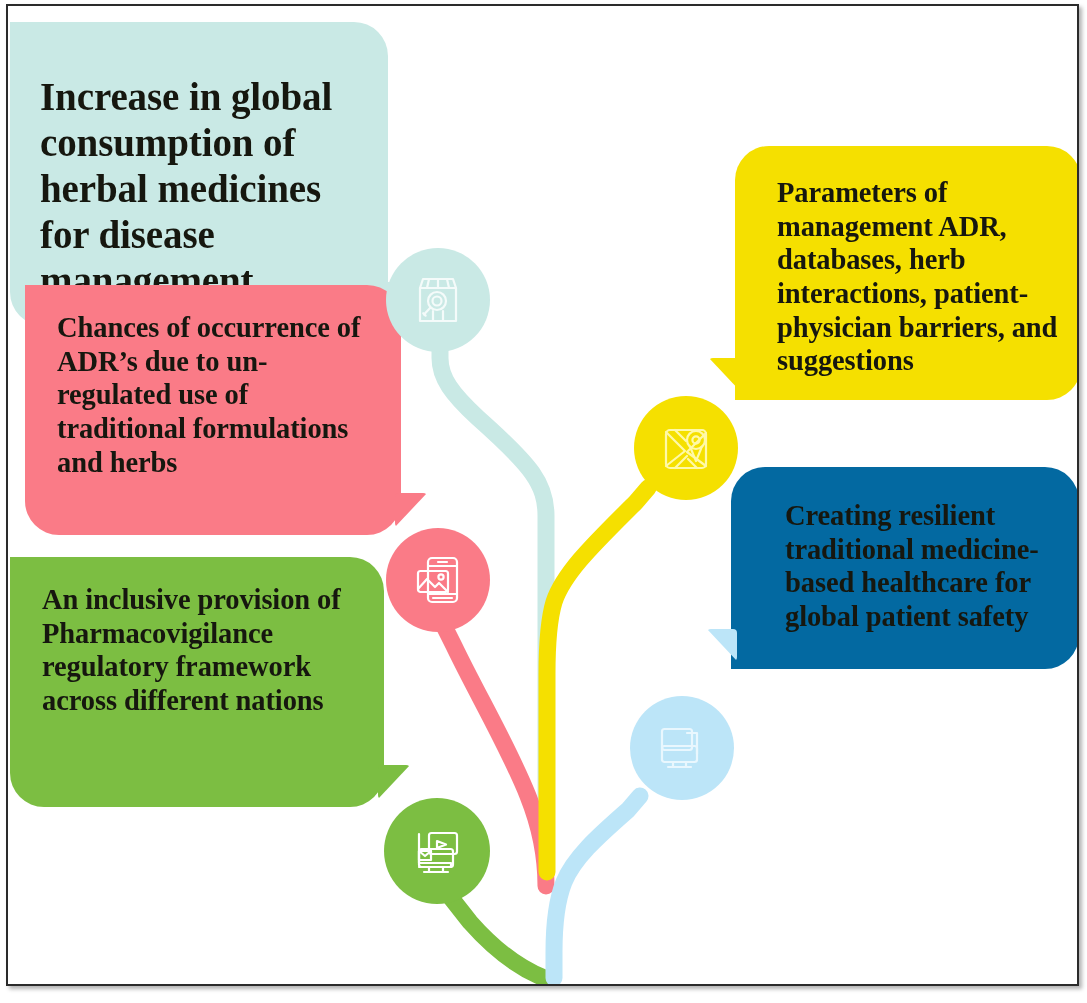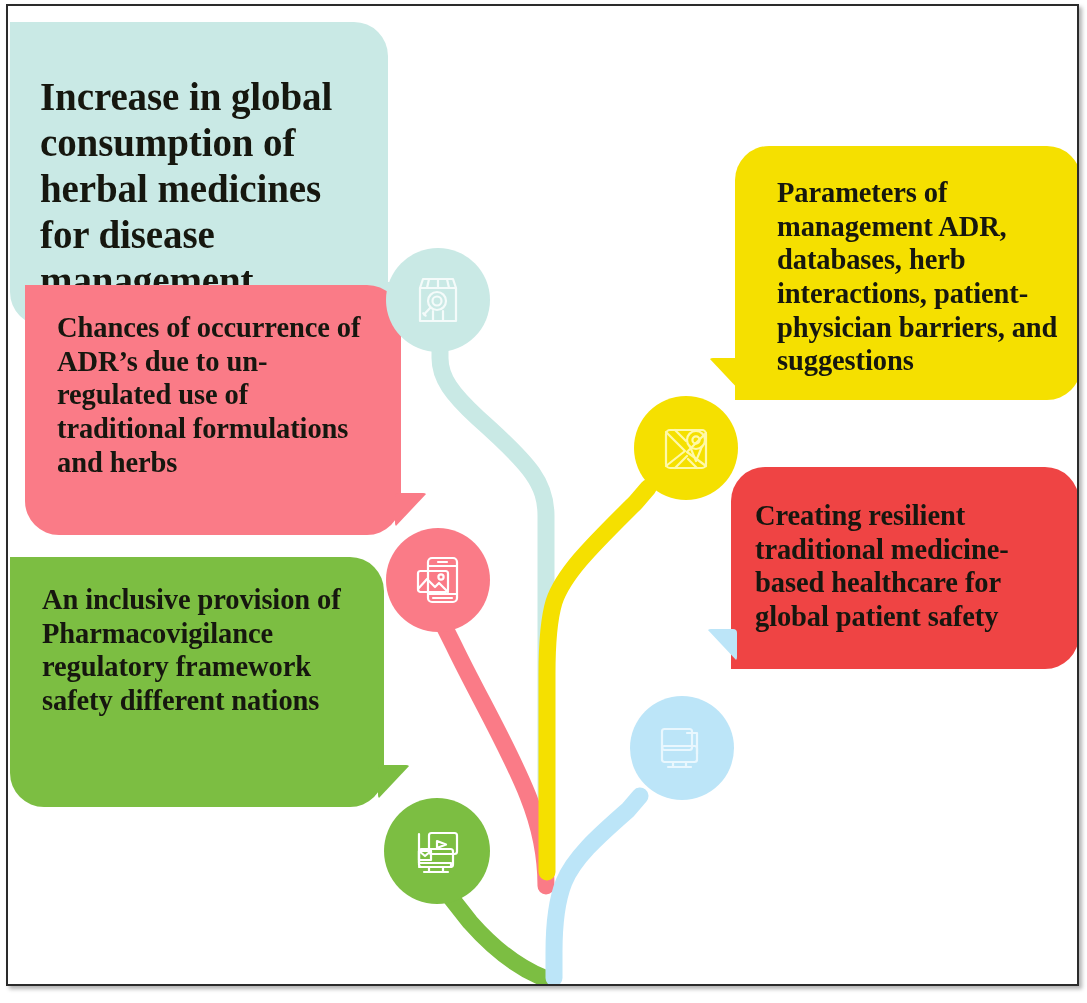--- a/index.html
+++ b/index.html
@@ -151,25 +151,25 @@
     border-left: 32px solid transparent;
     border-radius: 4px;
   }
 
   
   #bubble-resilient {
     left: 723px;
     top: 461px;
     width: 348px;
     min-height: 202px;
-    background: #ef4444;
+    background: #0369a1;
     border-radius: 34px 34px 34px 0;
     font-size: 28.5px;
     padding-top: 32px;
-    padding-left: 24px;
+    padding-left: 54px;
     padding-right: 14px;
   }
   #bubble-resilient .tail {
     left: -24px;
     bottom: 8px;
     border-top: 32px solid #bce5f8;
     border-left: 30px solid transparent;
     border-radius: 4px;
   }
 
@@ -220,21 +220,21 @@
       <span class="btext">Increase in global consumption of herbal medicines for disease management</span>
       <span class="tail"></span>
     </div>
 
     <div class="bubble" id="bubble-adr">
       <span class="btext">Chances of occurrence of ADR’s due to un-regulated use of traditional formulations and herbs</span>
       <span class="tail"></span>
     </div>
 
     <div class="bubble" id="bubble-pharmacovigilance">
-      <span class="btext">An inclusive provision of Pharmacovigilance regulatory framework safety different nations</span>
+      <span class="btext">An inclusive provision of Pharmacovigilance regulatory framework across different nations</span>
       <span class="tail"></span>
     </div>
 
     <div class="bubble" id="bubble-parameters">
       <span class="btext">Parameters of management ADR, databases, herb interactions, patient-physician barriers, and suggestions</span>
       <span class="tail"></span>
     </div>
 
     <div class="bubble" id="bubble-resilient">
       <span class="btext">Creating resilient traditional medicine-based healthcare for global patient safety</span>

